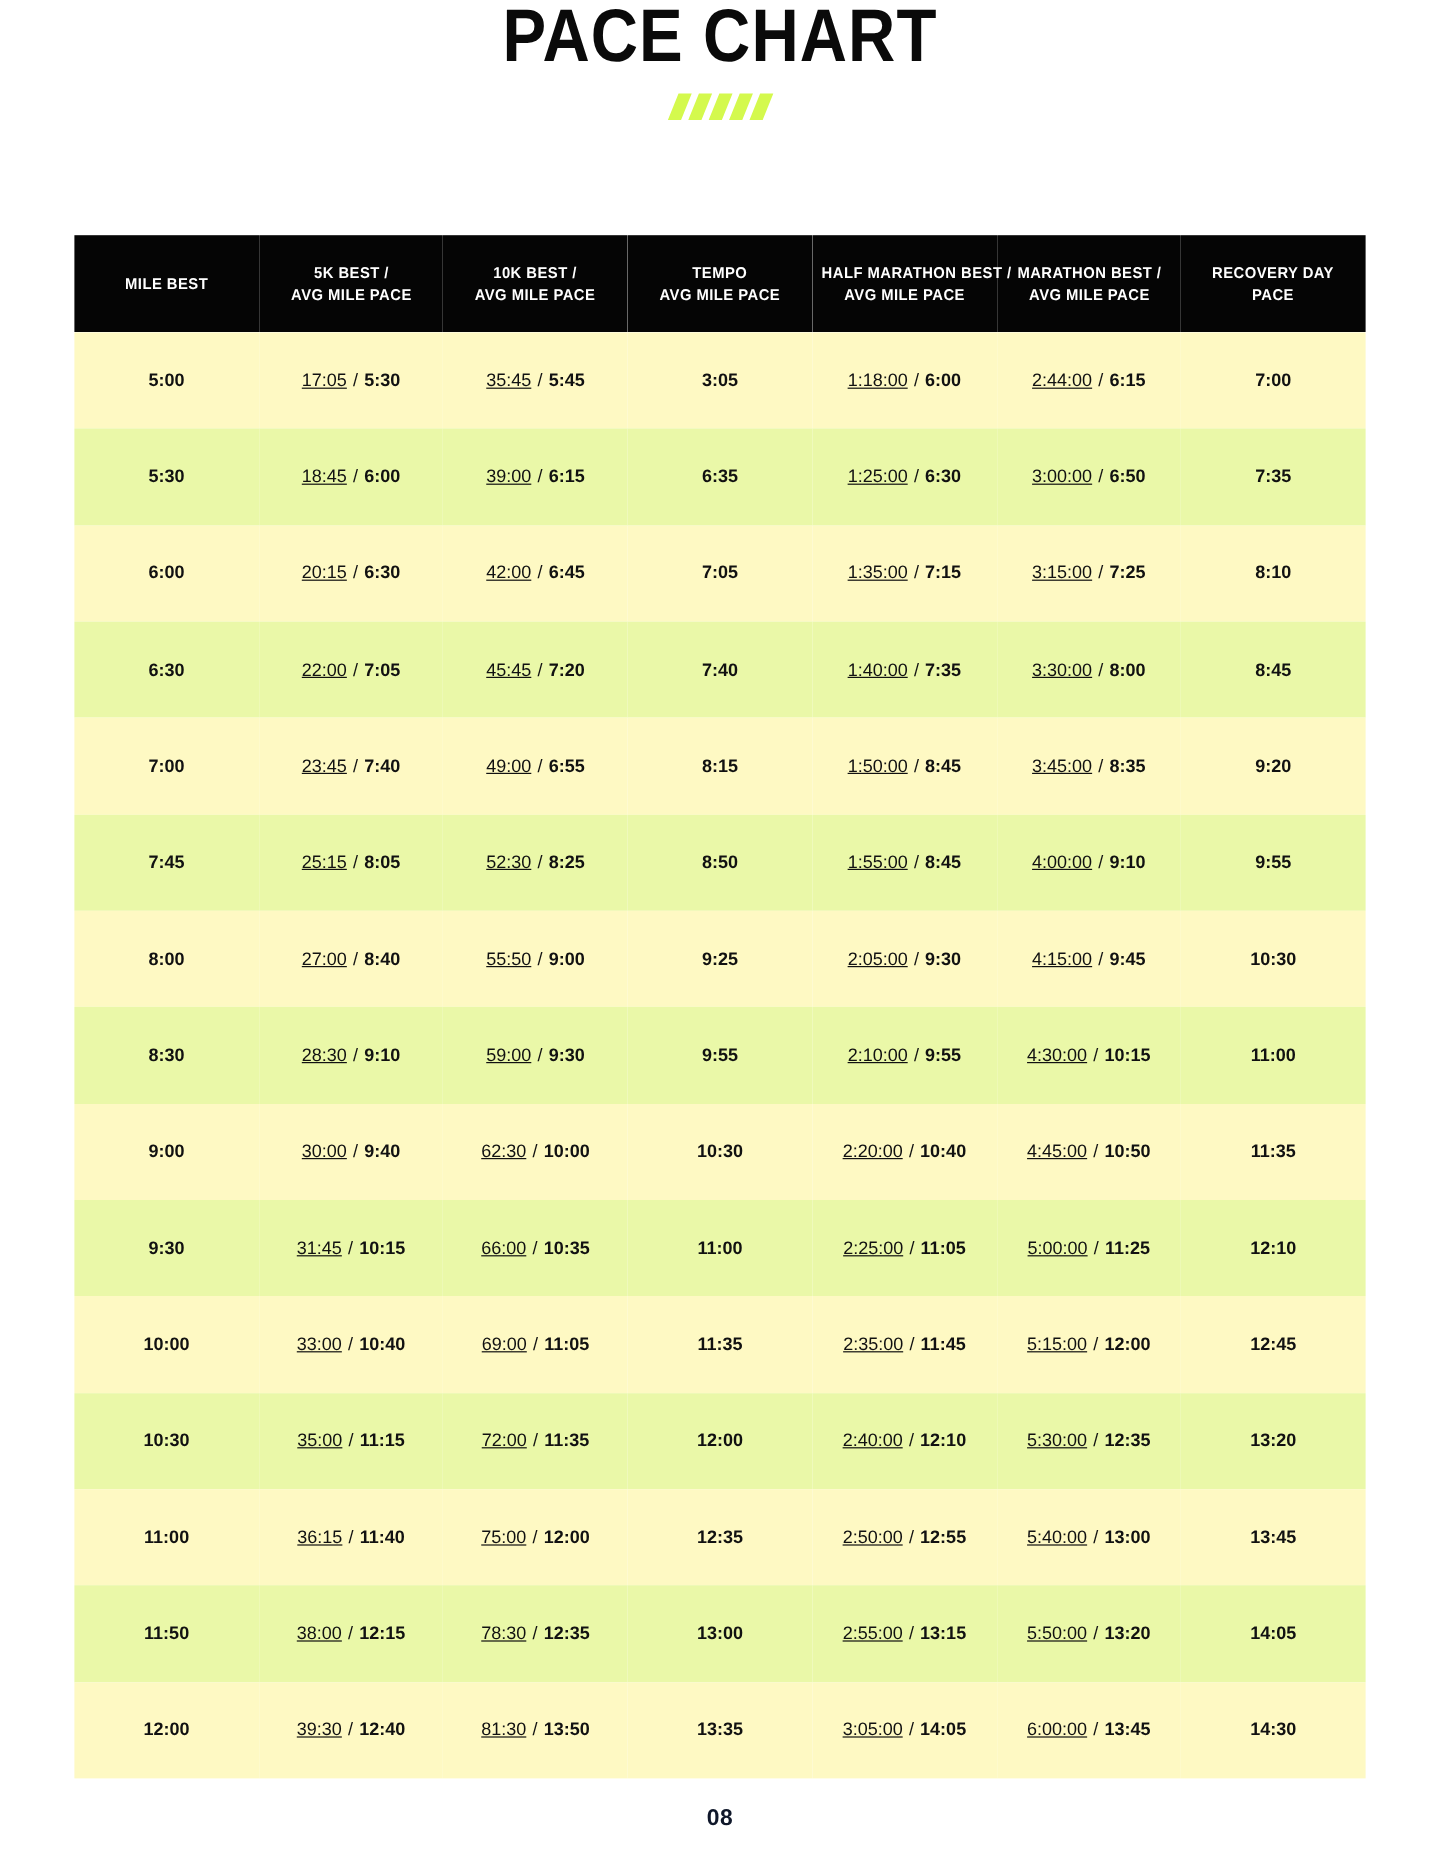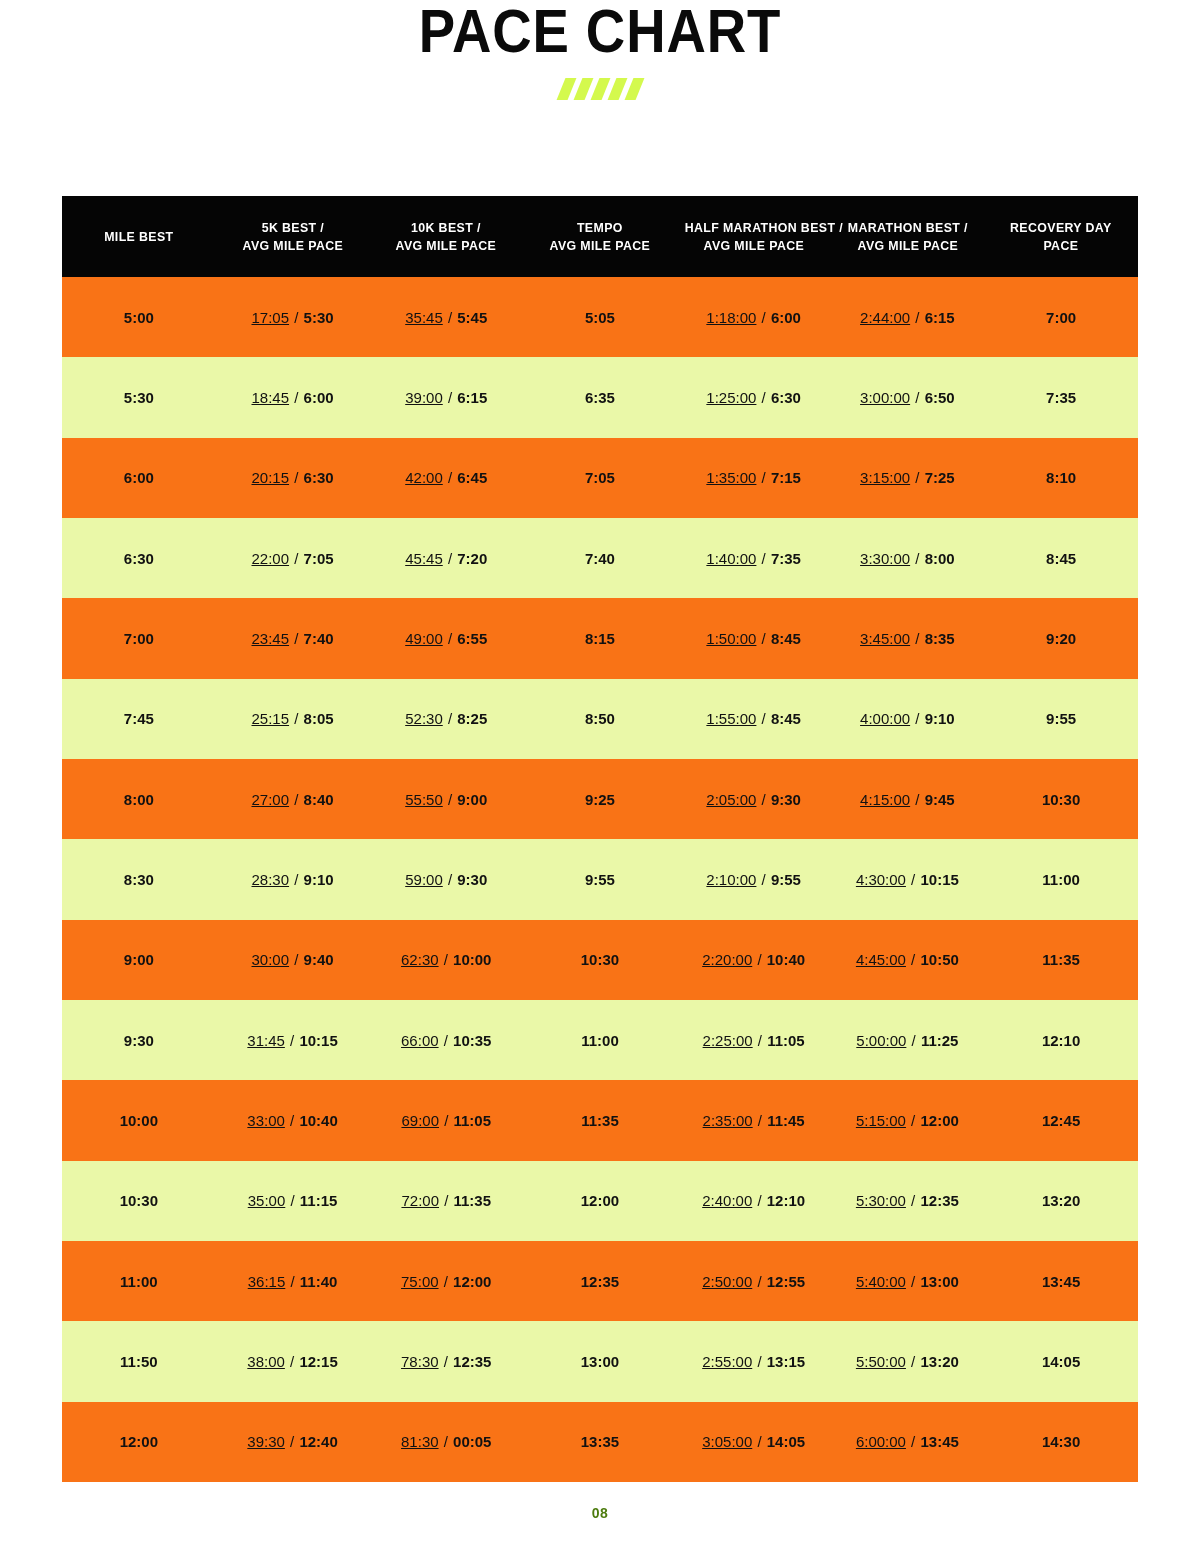--- a/index.html
+++ b/index.html
@@ -80,42 +80,42 @@
 
   tbody td {
     height: 80.33px;
     text-align: center;
     vertical-align: middle;
     font-size: 15px;
     color: #111111;
     padding: 0 3px;
     white-space: nowrap;
   }
-  tbody tr.alt-a { background: #f97316; margin-left: 32px; }
+  tbody tr.alt-a { background: #fef9c3; margin-left: 32px; }
   tbody tr.alt-b { background: #eaf8a8; }
 
   td.mile-col,
   td.single-col {
     font-weight: 700;
   }
   .best { font-weight: 400; text-decoration: underline; }
   .sep  { font-weight: 400; padding: 0 1px; }
   .pace { font-weight: 700; }
 
   
   .page-footer {
     position: absolute;
     left: 0;
     right: 0;
     top: 1505px;
     text-align: center;
     font-family: "Liberation Sans Narrow", "Liberation Sans", sans-serif;
     font-weight: 700;
-    font-size: 14px;
-    color: #4d7c0f;
+    font-size: 19px;
+    color: #0f172a;
     letter-spacing: 0.5px;
   }
 </style>
 </head>
 <body>
 
 <div class="title-block">
   <h1 class="page-title">PACE CHART</h1>
   <div class="slash-row">
       <span class="slash" style="background: rgb(212, 249, 77);"></span>
@@ -166,21 +166,21 @@
             <span class="hl">RECOVERY DAY</span>
             <span class="hl">PACE</span>
           </th>
         </tr>
     </thead>
     <tbody id="body-rows">
         <tr class="alt-a">
           <td class="mile-col">5:00</td>
           <td class="pair-col"><span class="best">17:05</span><span class="sep"> / </span><span class="pace">5:30</span></td>
           <td class="pair-col"><span class="best">35:45</span><span class="sep"> / </span><span class="pace">5:45</span></td>
-          <td class="single-col">5:05</td>
+          <td class="single-col">3:05</td>
           <td class="pair-col"><span class="best">1:18:00</span><span class="sep"> / </span><span class="pace">6:00</span></td>
           <td class="pair-col"><span class="best">2:44:00</span><span class="sep"> / </span><span class="pace">6:15</span></td>
           <td class="single-col">7:00</td>
         </tr>
         <tr class="alt-b">
           <td class="mile-col">5:30</td>
           <td class="pair-col"><span class="best">18:45</span><span class="sep"> / </span><span class="pace">6:00</span></td>
           <td class="pair-col"><span class="best">39:00</span><span class="sep"> / </span><span class="pace">6:15</span></td>
           <td class="single-col">6:35</td>
           <td class="pair-col"><span class="best">1:25:00</span><span class="sep"> / </span><span class="pace">6:30</span></td>
@@ -291,21 +291,21 @@
           <td class="pair-col"><span class="best">38:00</span><span class="sep"> / </span><span class="pace">12:15</span></td>
           <td class="pair-col"><span class="best">78:30</span><span class="sep"> / </span><span class="pace">12:35</span></td>
           <td class="single-col">13:00</td>
           <td class="pair-col"><span class="best">2:55:00</span><span class="sep"> / </span><span class="pace">13:15</span></td>
           <td class="pair-col"><span class="best">5:50:00</span><span class="sep"> / </span><span class="pace">13:20</span></td>
           <td class="single-col">14:05</td>
         </tr>
         <tr class="alt-a">
           <td class="mile-col">12:00</td>
           <td class="pair-col"><span class="best">39:30</span><span class="sep"> / </span><span class="pace">12:40</span></td>
-          <td class="pair-col"><span class="best">81:30</span><span class="sep"> / </span><span class="pace">00:05</span></td>
+          <td class="pair-col"><span class="best">81:30</span><span class="sep"> / </span><span class="pace">13:50</span></td>
           <td class="single-col">13:35</td>
           <td class="pair-col"><span class="best">3:05:00</span><span class="sep"> / </span><span class="pace">14:05</span></td>
           <td class="pair-col"><span class="best">6:00:00</span><span class="sep"> / </span><span class="pace">13:45</span></td>
           <td class="single-col">14:30</td>
         </tr>
       </tbody>
   </table>
 </div>
 
 <div class="page-footer">08</div>

